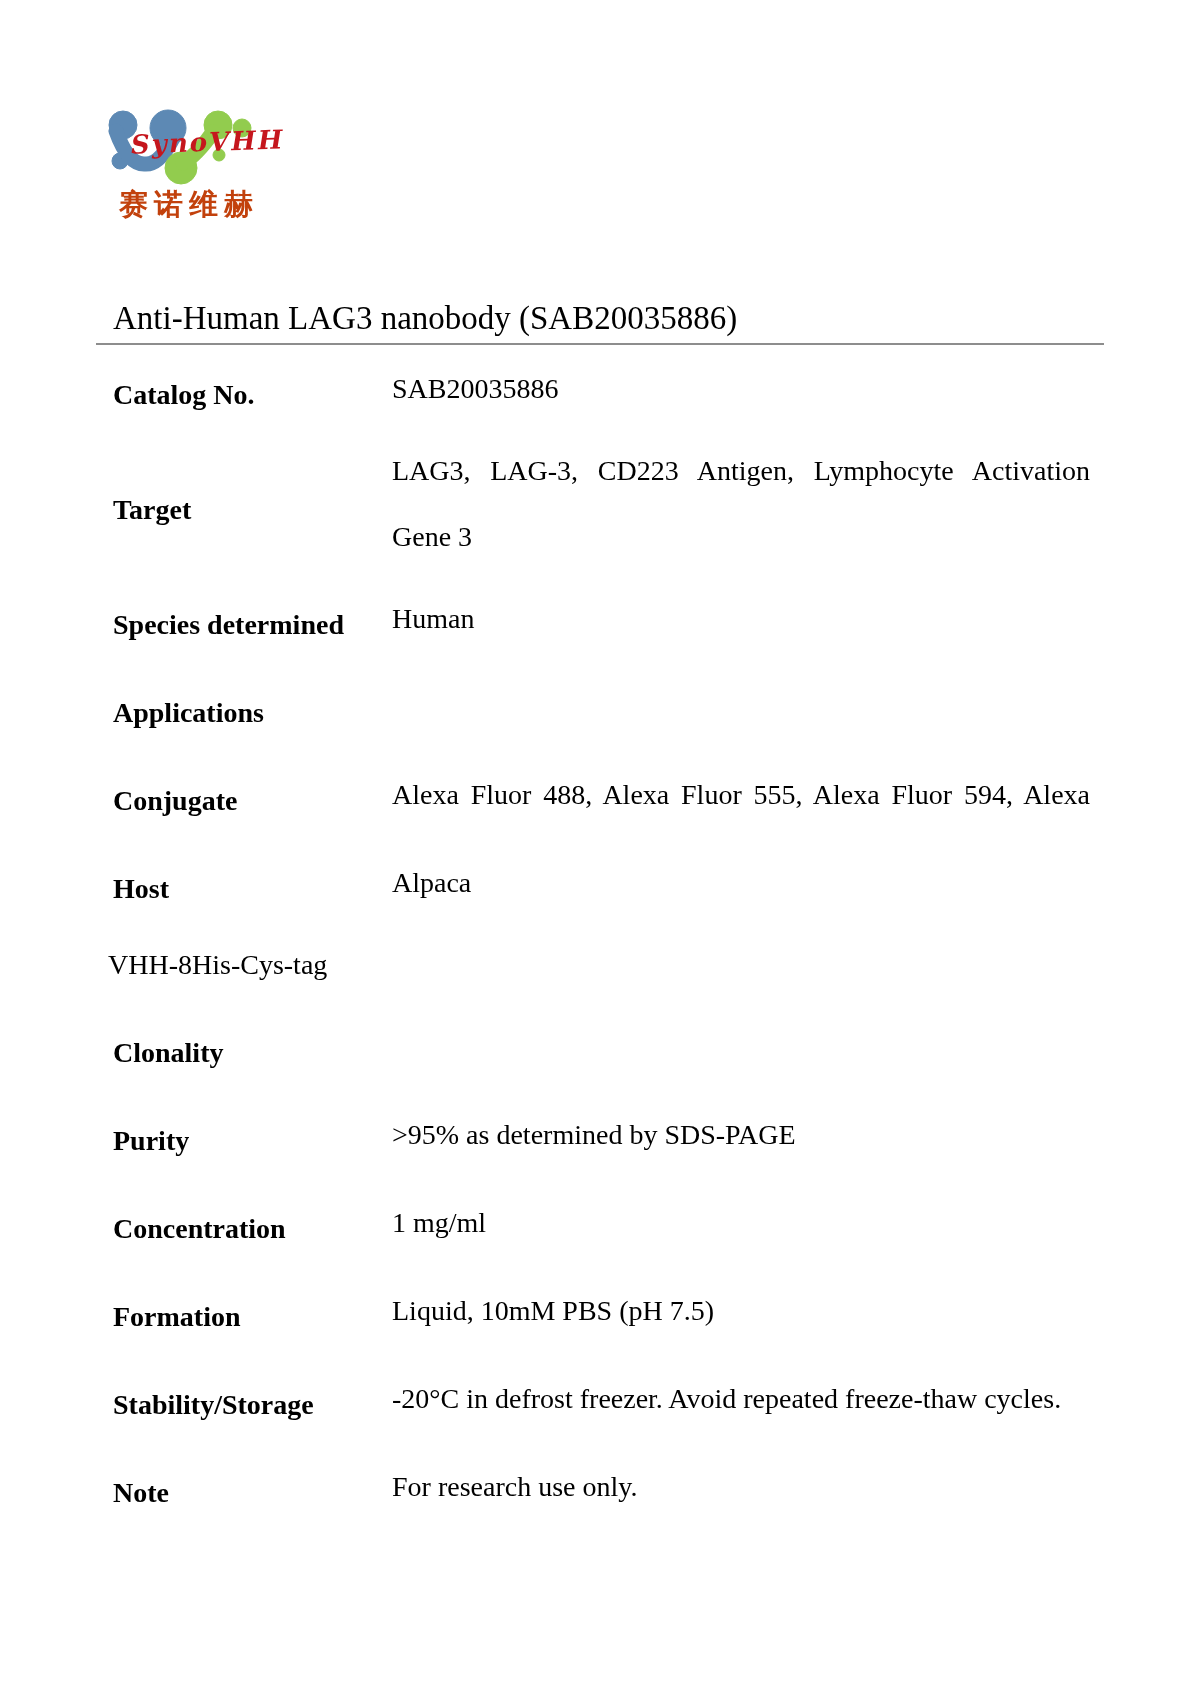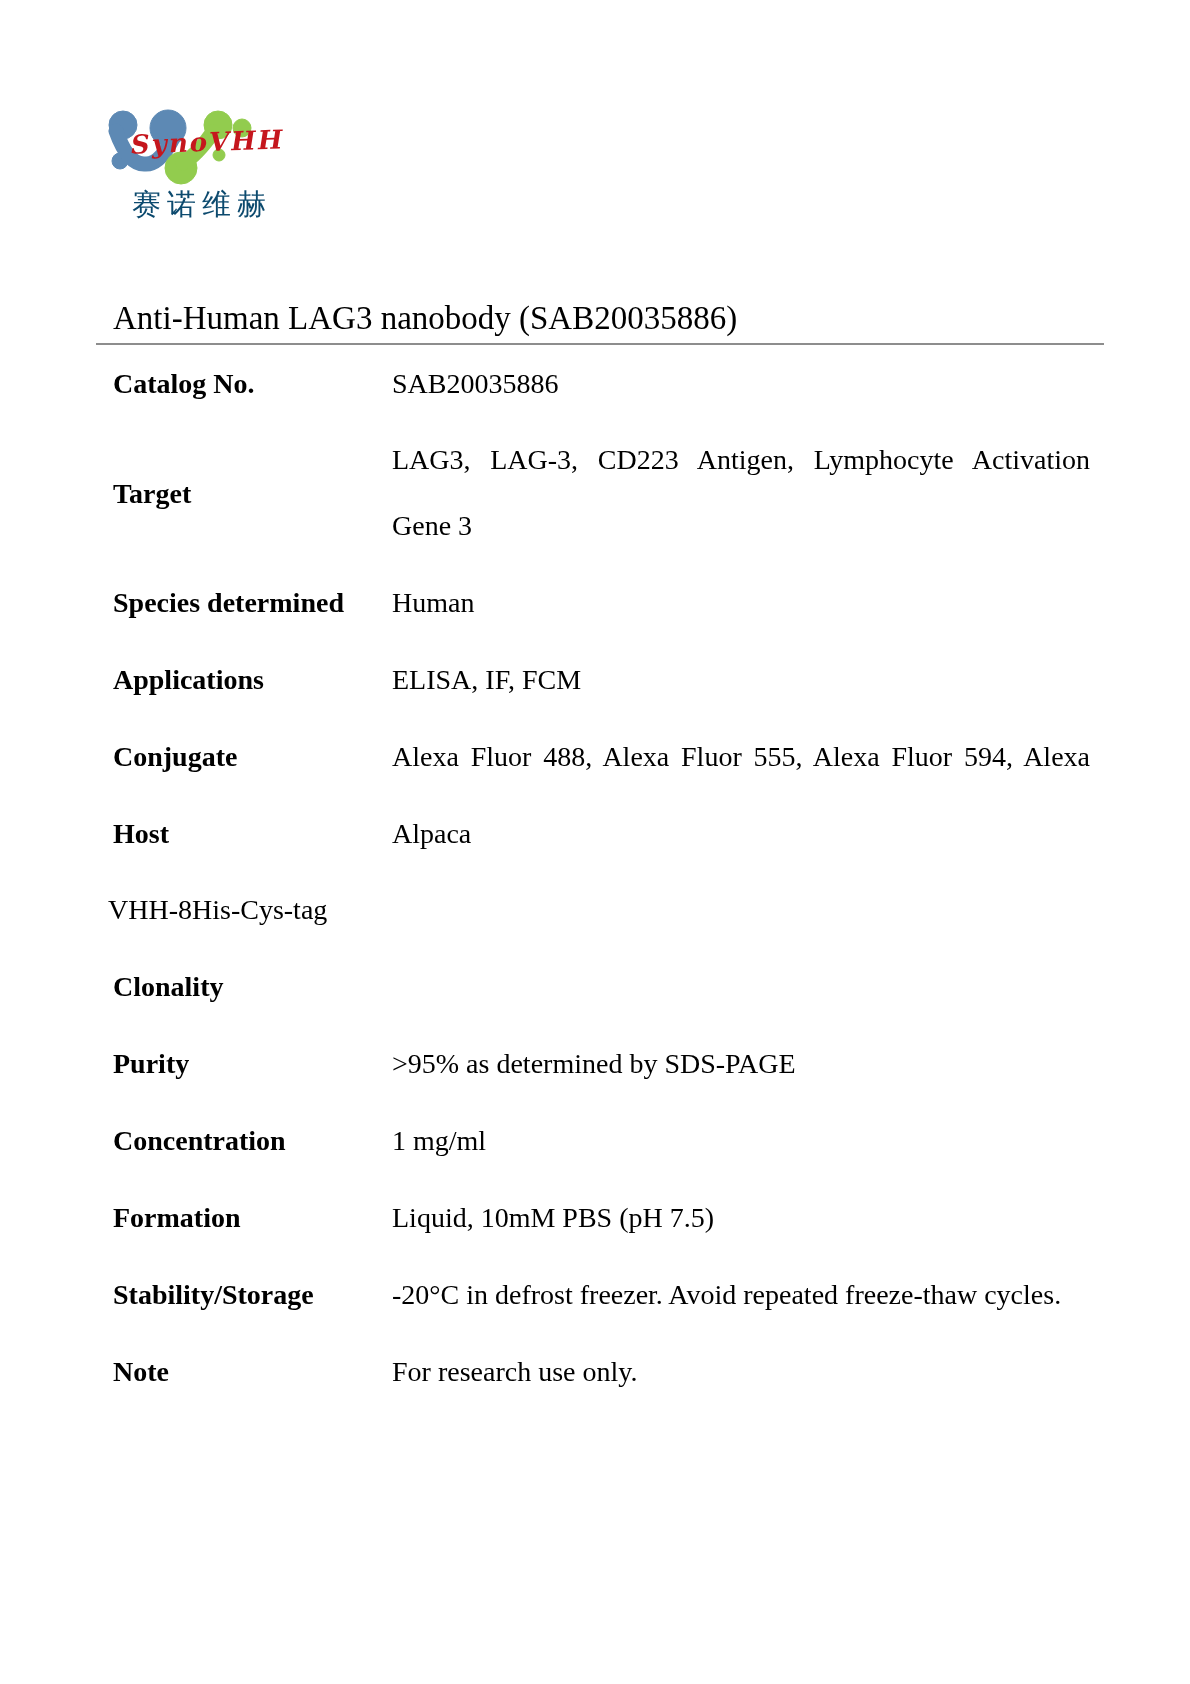--- a/index.html
+++ b/index.html
@@ -18,44 +18,44 @@
   .logo svg { position: absolute; left: 0; top: 0; }
   .brand-script {
     position: absolute; left: 36px; top: 42px;
     font-family: "DejaVu Serif", serif;
     font-style: italic; font-weight: bold;
     font-size: 26px; letter-spacing: 2px;
     transform: rotate(-2deg);
     white-space: nowrap;
   }
   .brand-cn {
-    position: absolute; left: 37px; top: 100px;
-    font-size: 29px; font-weight: 400; letter-spacing: 6px;
-    color: #0c4a6e; white-space: nowrap;
+    position: absolute; left: 24px; top: 100px;
+    font-size: 29px; font-weight: 700; letter-spacing: 6px;
+    color: #c2410c; white-space: nowrap;
   }
 
   
   .doc-title {
     position: absolute; left: 113px; top: 276px;
     font-size: 33px; line-height: 40px; font-weight: normal;
     white-space: nowrap;
   }
 
   
   .spec-table {
     position: absolute; left: 96px; top: 343px;
     width: 1008px;
     border-top: 2px solid #8d8d8d;
     box-shadow: 0 -3px 0 #ffffff;
   }
   .tr { display: flex; align-items: center; }
   .td { box-sizing: border-box; font-size: 28px; line-height: 66px; }
   .td.label {
     flex: 0 0 284px;
-    padding: 6px 12px 5px 17px;
+    padding: 17px 12px 5px 17px;
     font-weight: bold;
     white-space: nowrap;
   }
   .td.value {
     flex: 1 1 auto;
     padding: 5px 14px 5px 12px;
     min-width: 0;
   }
   .vline { display: block; }
   .vline.just { text-align: justify; text-align-last: justify; }
@@ -109,23 +109,20 @@
 
   <div class="tr">
     <div class="td label">Species determined</div>
     <div class="td value">
             <div class="vline last">Human</div>
           </div>
   </div>
 
   <div class="tr">
     <div class="td label">Applications</div>
-    <div class="td value">
-            <div class="vline last">ELISA, IF, FCM</div>
-          </div>
   </div>
 
   <div class="tr">
     <div class="td label">Conjugate</div>
     <div class="td value">
             <div class="vline just">Alexa Fluor 488, Alexa Fluor 555, Alexa Fluor 594, Alexa</div>
           </div>
   </div>
 
   <div class="tr">

